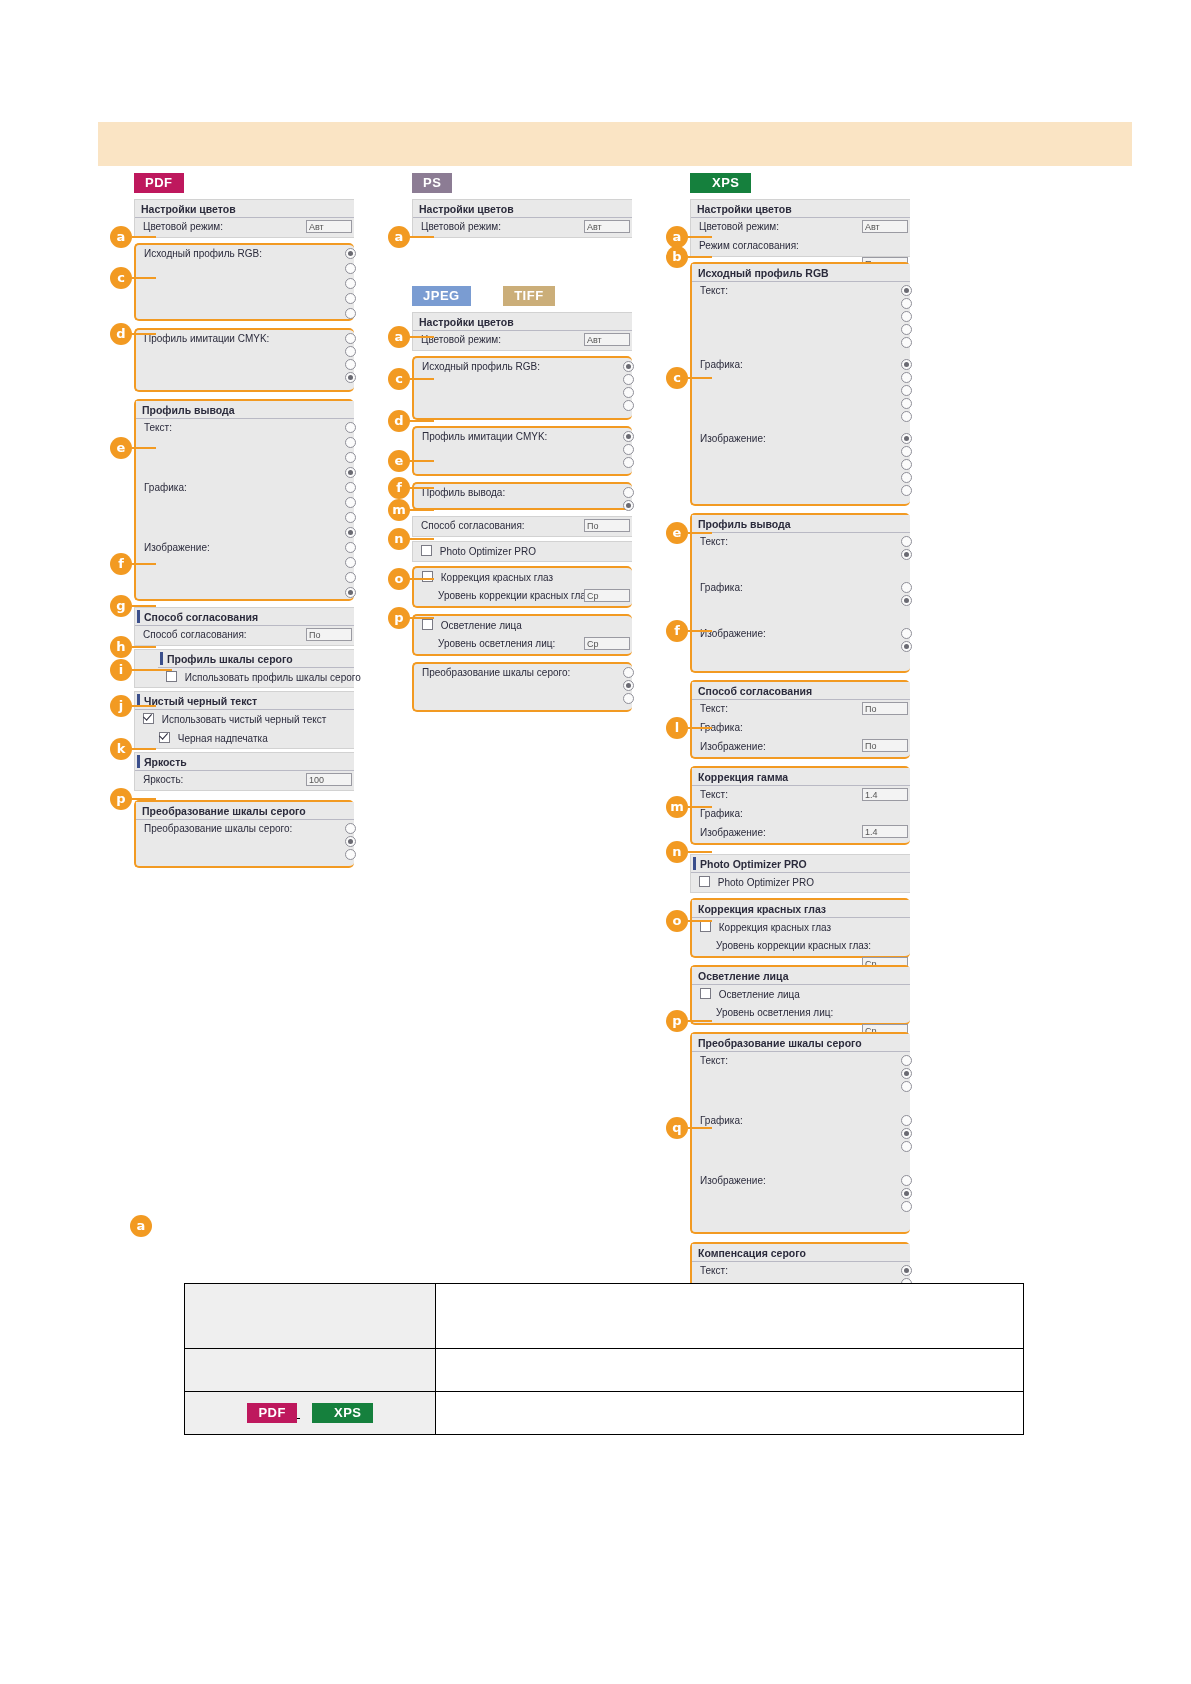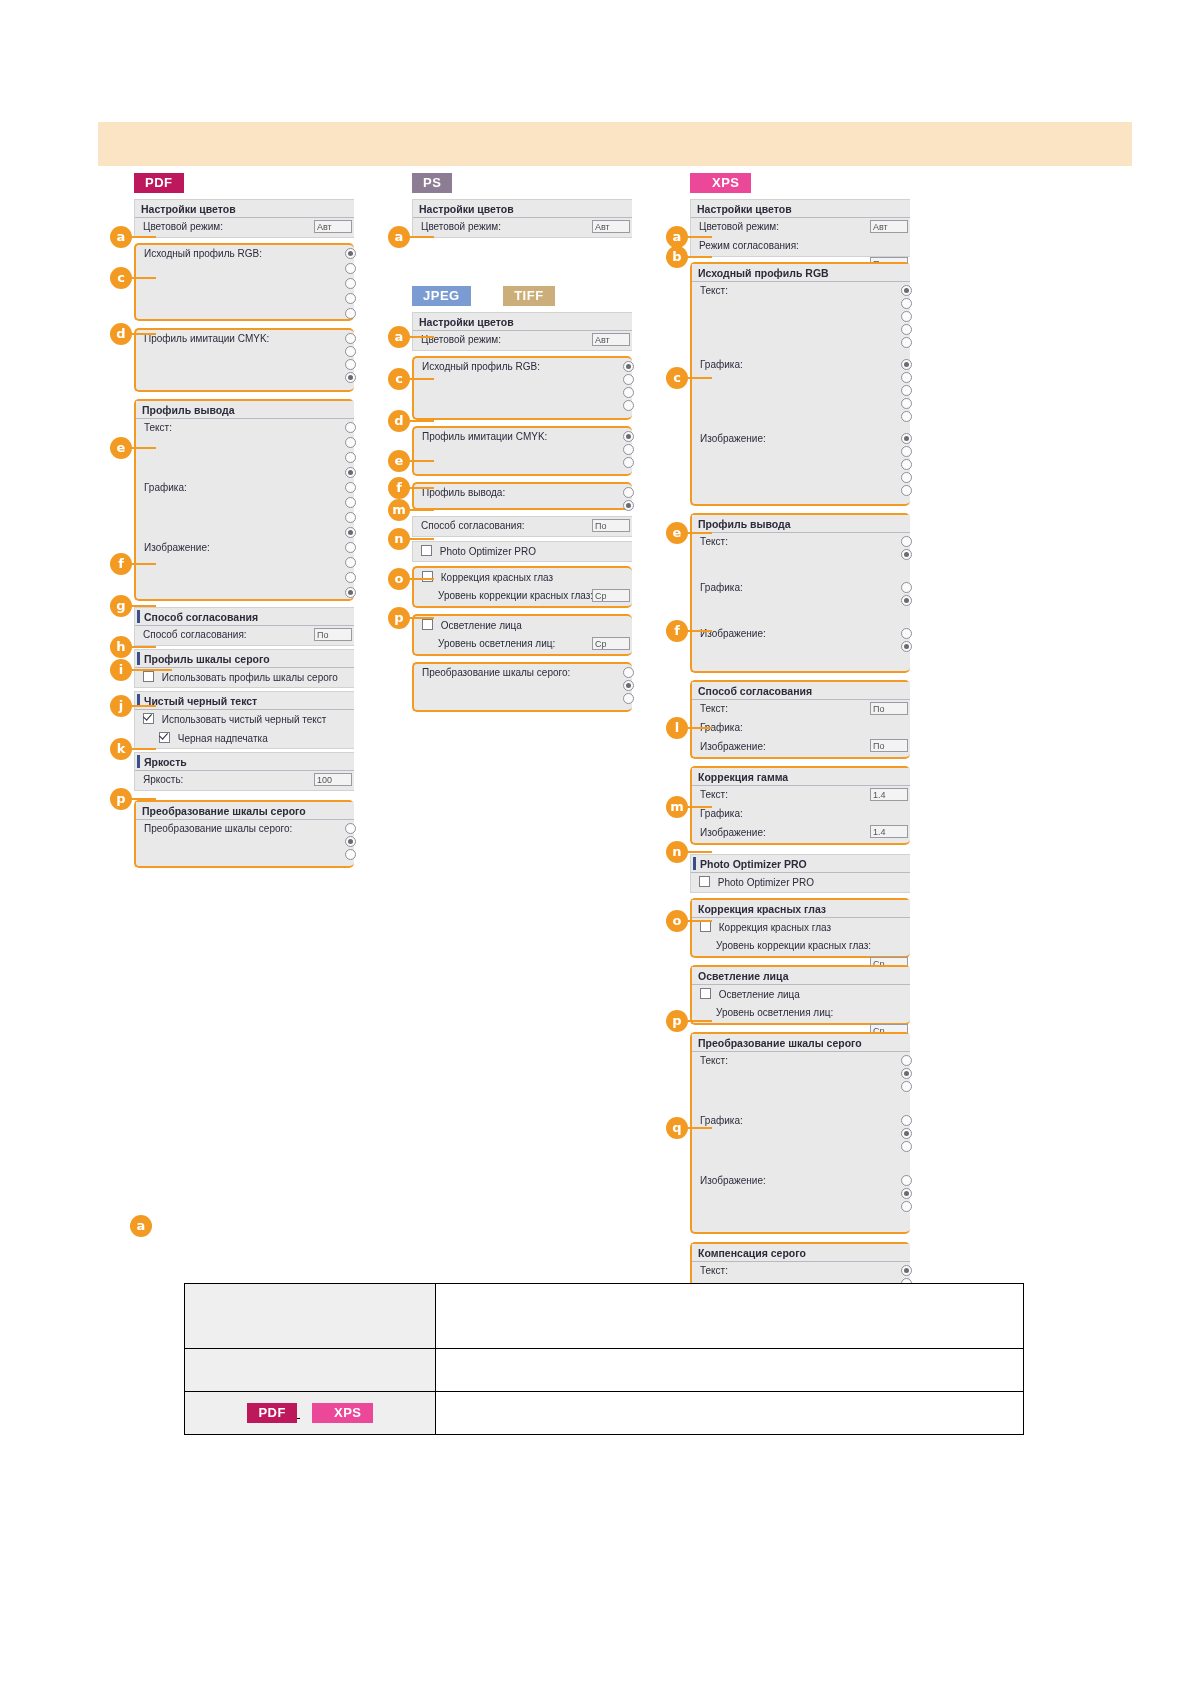--- a/index.html
+++ b/index.html
@@ -14,21 +14,21 @@
     background:#fae4c4;
   }
   
   .badge{
     display:inline-block;color:#ffffff;font-size:13px;font-weight:bold;
     letter-spacing:.5px;padding:2px 11px 3px 11px;line-height:15px;
     text-align:center;
   }
   .badge.pdf{background:#be185d;}
   .badge.ps{background:#8c7c94;}
-  .badge.xps{background:#ec4899;padding-left:22px;}
+  .badge.xps{background:#15803d;padding-left:22px;}
   .badge.jpeg{background:#7a9cd2;}
   .badge.tiff{background:#cbae79;}
 
   
   .col{position:absolute;}
   #col-pdf{left:134px;top:173px;width:220px;}
   #col-ps{left:412px;top:173px;width:220px;}
   #col-jt{left:412px;top:286px;width:220px;}
   #col-xps{left:690px;top:173px;width:220px;}
 
@@ -63,21 +63,21 @@
     position:relative;font-size:10px;color:#2b2b3c;
     padding:3px 6px 3px 8px;white-space:nowrap;min-height:13px;
   }
   .row.indent{padding-left:24px;}
   .row.tall-1{padding-bottom:30px;}
   .row.tall-2{padding-bottom:44px;}
   .row.tall-3{padding-bottom:58px;}
 
   
   .combo{
-    position:absolute;right:2px;top:2px;height:13px;width:38px;
+    position:absolute;right:2px;top:2px;height:13px;width:46px;
     border:1px solid #9a9aa2;background:#f3f3f3;
     font-size:9px;color:#555;overflow:hidden;
     padding-left:2px;line-height:13px;box-sizing:border-box;
   }
   
   .radios{
     position:absolute;right:-2px;top:3px;
   }
   .radios .rb{
     display:block;width:9px;height:9px;border:1px solid #8f8f98;
@@ -202,21 +202,21 @@
   </div>
 
   <div class="panel" style="margin-top:6px;">
     <div class="sect-title">Способ согласования</div>
     <div class="row">
       <span>Способ согласования:</span>
       <span class="combo">По</span>
     </div>
   </div>
 
-  <div class="panel" style="margin-top:3px;">
+  <div class="panel" style="margin-top:3px;padding-left:23px;">
     <div class="sect-title">Профиль шкалы серого</div>
     <div class="row">
       <span class="cb"></span>
       <span>Использовать профиль шкалы серого</span>
     </div>
   </div>
 
   <div class="panel" style="margin-top:3px;">
     <div class="sect-title">Чистый черный текст</div>
     <div class="row">

